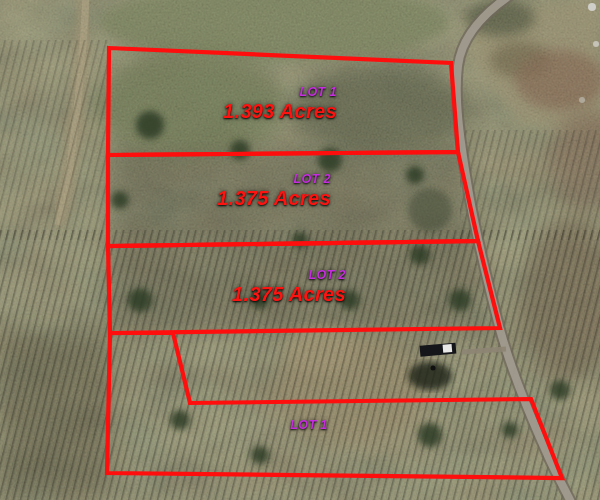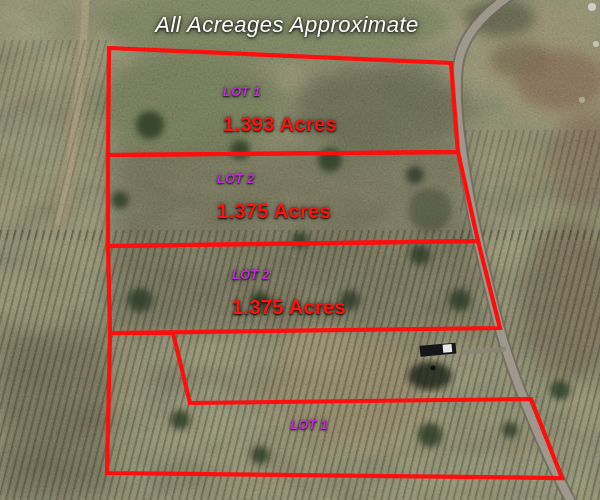--- a/index.html
+++ b/index.html
@@ -9,28 +9,28 @@
     background:#4a4134;
   }
   .stage svg{position:absolute;inset:0;display:block;}
   .map-title{
     position:absolute;left:287px;top:12px;transform:translateX(-50%);
     font-size:22px;font-style:italic;font-weight:400;white-space:nowrap;
     color:var(--title,#fff);
     text-shadow:0 1px 3px rgba(0,0,0,.95),0 0 6px rgba(0,0,0,.7);
     letter-spacing:.5px;
   }
-  .lot-label{position:absolute;transform:translateX(-50%);text-align:left;white-space:nowrap;}
+  .lot-label{position:absolute;transform:translateX(-50%);text-align:right;white-space:nowrap;}
   .lot-name{
     font-size:12.5px;font-weight:700;font-style:italic;letter-spacing:.4px;
     color:var(--lot-name,#c62ce0);
     text-shadow:0 1px 2px rgba(0,0,0,.9),0 0 4px rgba(0,0,0,.6);
   }
   .lot-acres{
-    margin-top:14px;font-size:20px;font-weight:700;letter-spacing:.3px;
+    margin-top:1px;font-size:20px;font-weight:700;font-style:italic;letter-spacing:.3px;
     color:var(--acreage,#ff1310);
     text-shadow:0 1px 2px rgba(0,0,0,.9),0 0 5px rgba(0,0,0,.6);
   }
   .boundary{fill:none;stroke:var(--boundary,#ff0e0e);stroke-width:4.2;stroke-linejoin:miter;}
   #lot-label-1{left:280px;top:85px;}
   #lot-label-2{left:274px;top:172px;}
   #lot-label-3{left:289px;top:268px;}
   #lot-label-4{left:309px;top:418px;}
 </style>
 </head>
@@ -133,21 +133,20 @@
     </g>
 
     <g>
       <polygon class="boundary" points="109,48 451,63 458,152 108,155"></polygon>
       <polygon class="boundary" points="108,155 458,152 478,241 108,246"></polygon>
       <polygon class="boundary" points="108,246 478,241 500,328 110,333"></polygon>
       <polygon class="boundary" points="110,333 173,333 190,403 531,399 562,478 107,473"></polygon>
     </g>
   </svg>
 
-  <div class="map-title">All Acreages Approximate</div>
 
   <div class="lot-label" id="lot-label-1">
     <div class="lot-name">LOT 1</div>
     <div class="lot-acres">1.393 Acres</div>
   </div>
   <div class="lot-label" id="lot-label-2">
     <div class="lot-name">LOT 2</div>
     <div class="lot-acres">1.375 Acres</div>
   </div>
   <div class="lot-label" id="lot-label-3">

